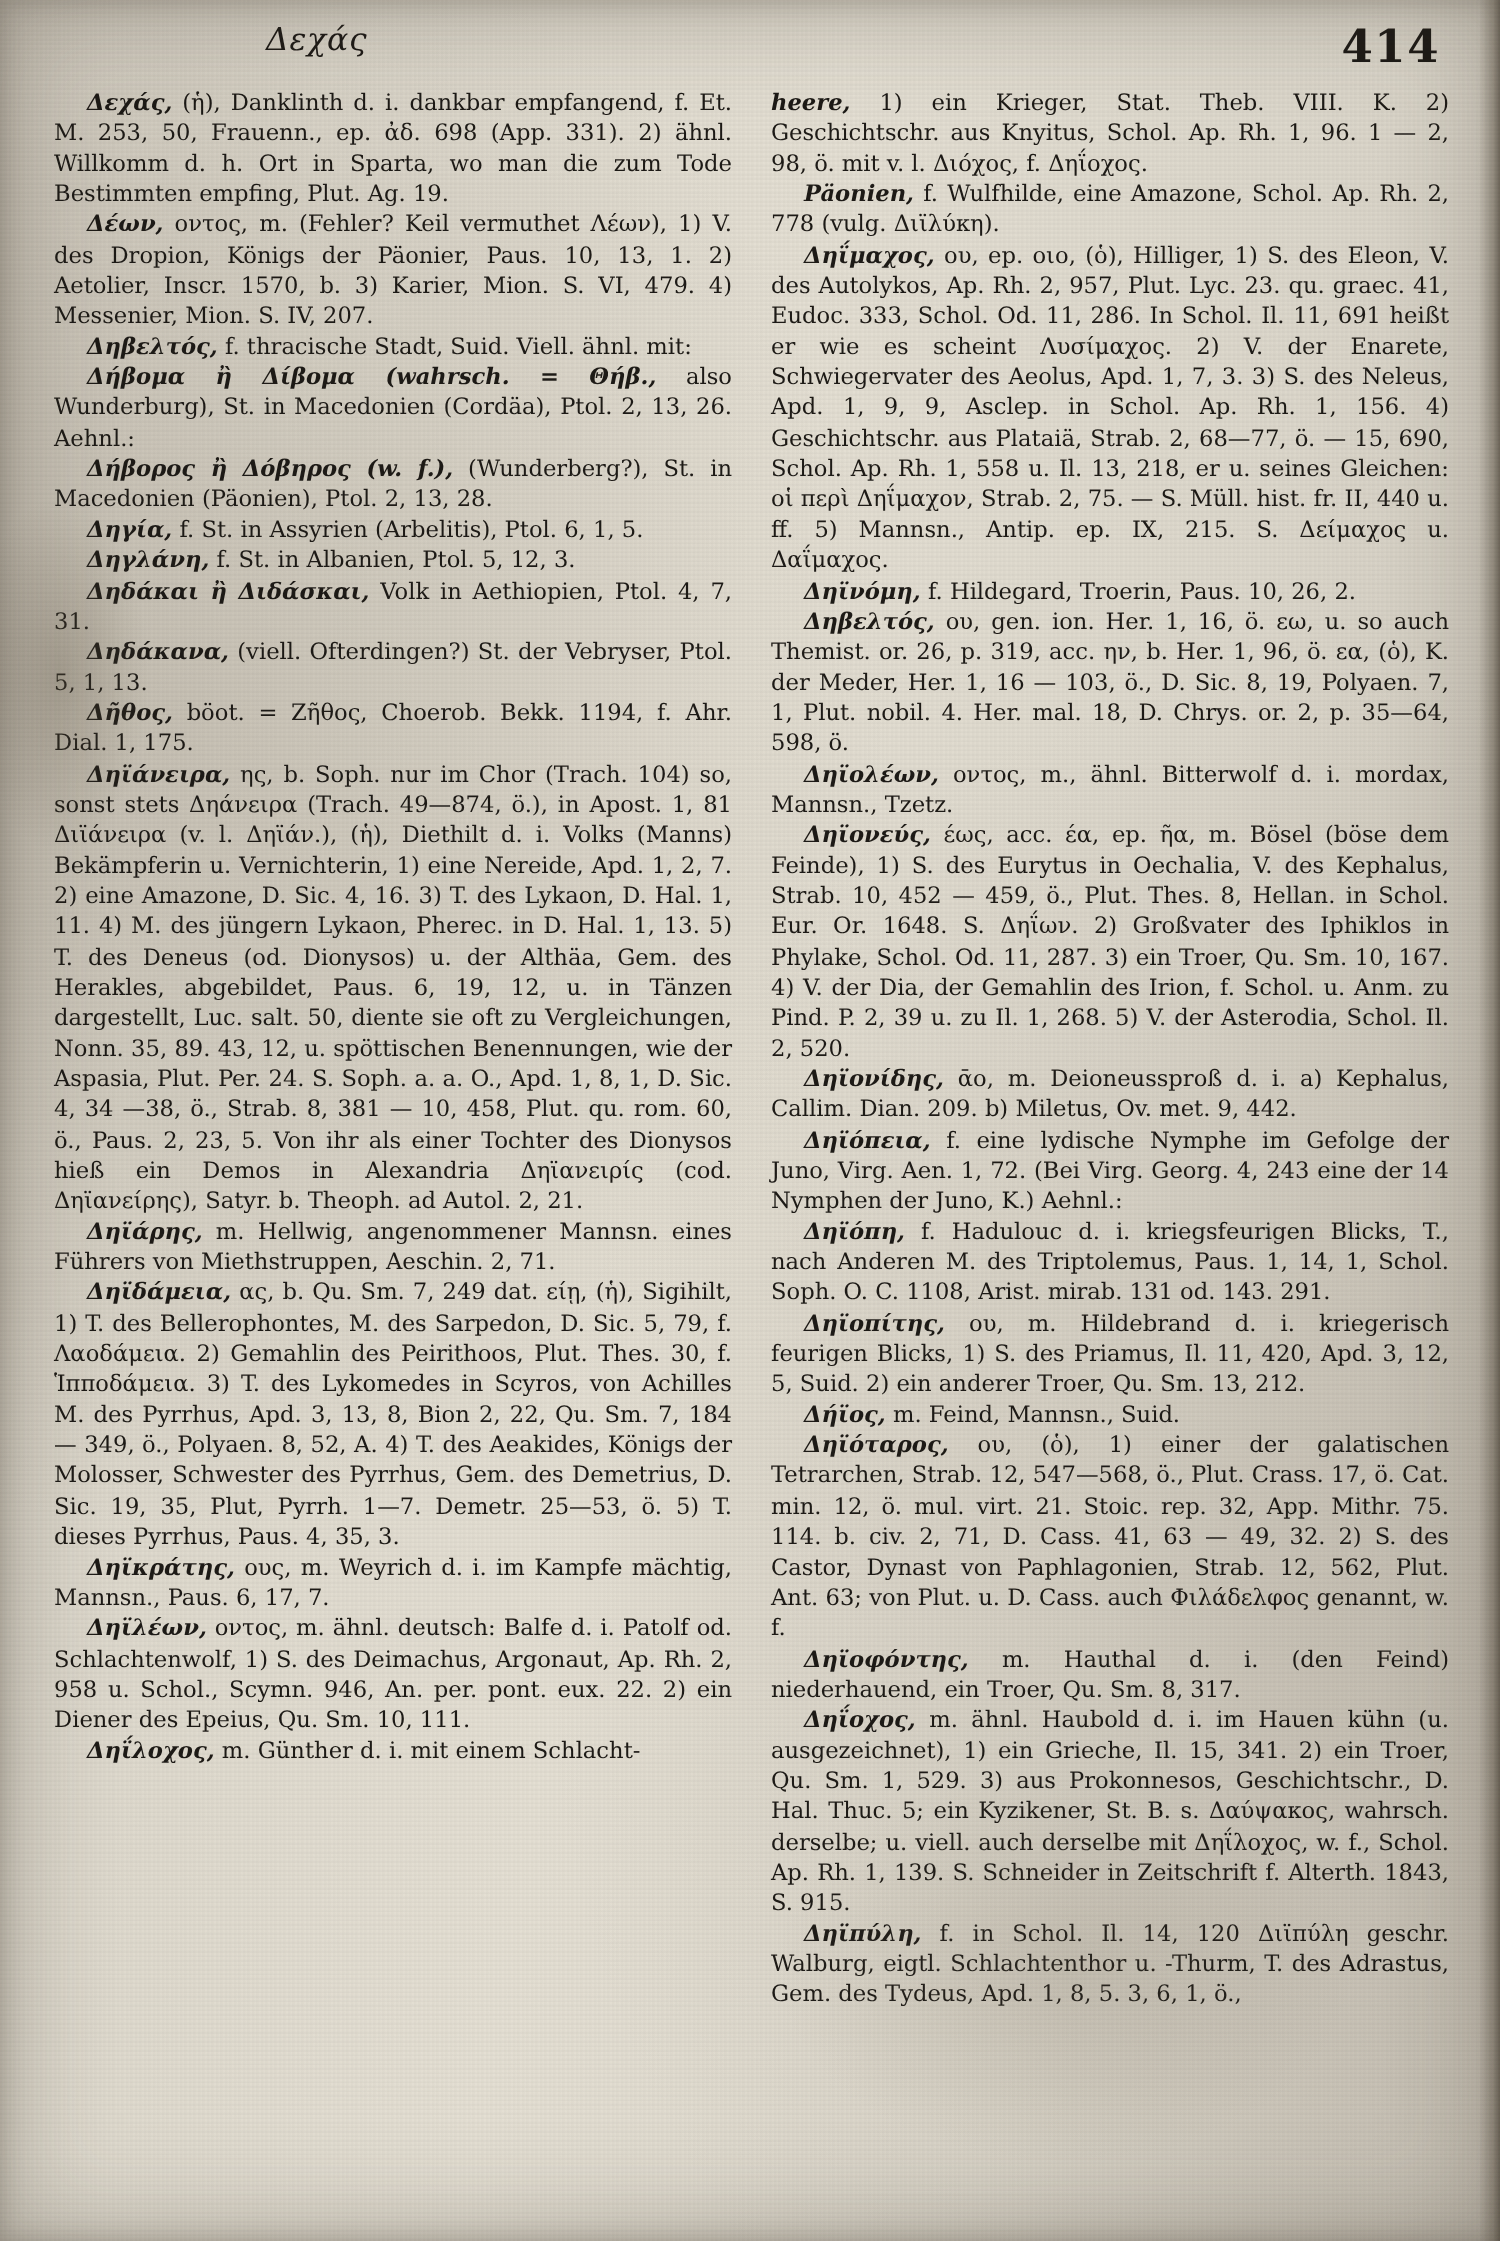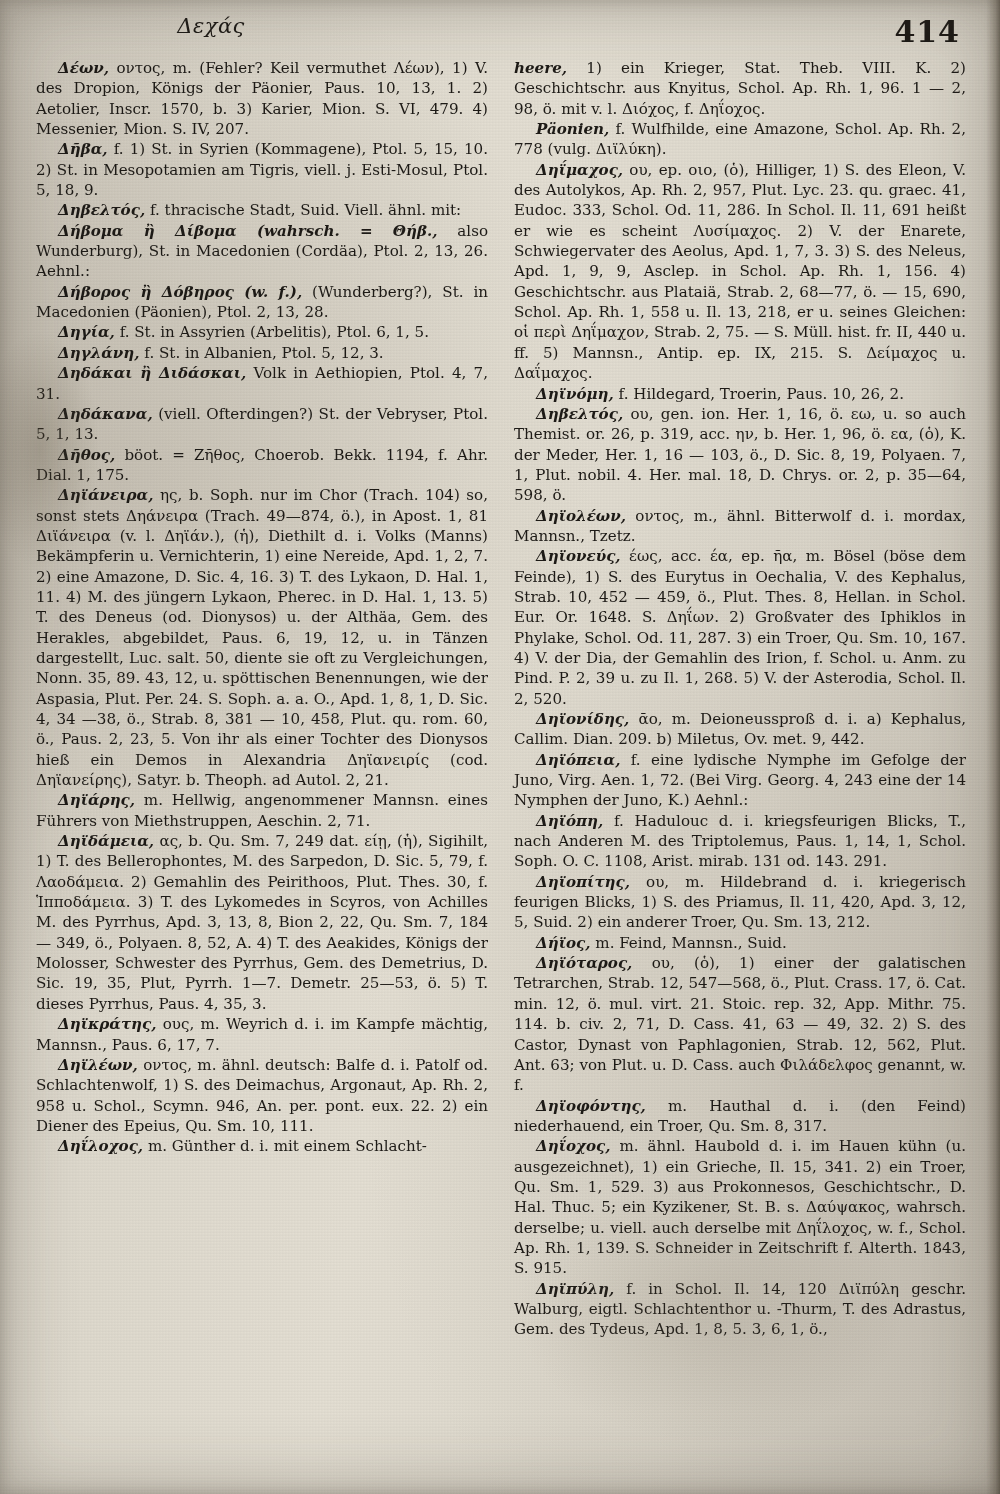--- a/index.html
+++ b/index.html
@@ -126,22 +126,22 @@
 <div class="page">
 
   <div class="header">
     <div class="hdr-left gk">Δεχάς</div>
     <div class="hdr-right">414</div>
   </div>
 
   <div class="columns">
 
     <div class="col">
+      <p class="entry"><span class="hw">Δεχάς,</span> (ἡ), Danklinth d. i. dankbar empfangend, f. Et. M. 253, 50, Frauenn., ep. ἀδ. 698 (App. 331). 2) ähnl. Willkomm d. h. Ort in Sparta, wo man die zum Tode Bestimmten empfing, Plut. Ag. 19.</p>
       <p class="entry"><span class="hw">Δέων,</span> οντος, m. (Fehler? Keil vermuthet Λέων), 1) V. des Dropion, Königs der Päonier, Paus. 10, 13, 1. 2) Aetolier, Inscr. 1570, b. 3) Karier, Mion. S. VI, 479. 4) Messenier, Mion. S. IV, 207.</p>
-      <p class="entry"><span class="hw">Δῆβα,</span> f. 1) St. in Syrien (Kommagene), Ptol. 5, 15, 10. 2) St. in Mesopotamien am Tigris, viell. j. Esti-Mosul, Ptol. 5, 18, 9.</p>
       <p class="entry"><span class="hw">Δηβελτός,</span> f. thracische Stadt, Suid. Viell. ähnl. mit:</p>
       <p class="entry"><span class="hw">Δήβομα ἢ Δίβομα (wahrsch. = Θήβ.,</span> also Wunderburg), St. in Macedonien (Cordäa), Ptol. 2, 13, 26. Aehnl.:</p>
       <p class="entry"><span class="hw">Δήβορος ἢ Δόβηρος (w. f.),</span> (Wunderberg?), St. in Macedonien (Päonien), Ptol. 2, 13, 28.</p>
       <p class="entry"><span class="hw">Δηγία,</span> f. St. in Assyrien (Arbelitis), Ptol. 6, 1, 5.</p>
       <p class="entry"><span class="hw">Δηγλάνη,</span> f. St. in Albanien, Ptol. 5, 12, 3.</p>
       <p class="entry"><span class="hw">Δηδάκαι ἢ Διδάσκαι,</span> Volk in Aethiopien, Ptol. 4, 7, 31.</p>
       <p class="entry"><span class="hw">Δηδάκανα,</span> (viell. Ofterdingen?) St. der Vebryser, Ptol. 5, 1, 13.</p>
       <p class="entry"><span class="hw">Δῆθος,</span> böot. = Ζῆθος, Choerob. Bekk. 1194, f. Ahr. Dial. 1, 175.</p>
       <p class="entry"><span class="hw">Δηϊάνειρα,</span> ης, b. Soph. nur im Chor (Trach. 104) so, sonst stets Δηάνειρα (Trach. 49—874, ö.), in Apost. 1, 81 Διϊάνειρα (v. l. Δηϊάν.), (ἡ), Diethilt d. i. Volks (Manns) Bekämpferin u. Vernichterin, 1) eine Nereide, Apd. 1, 2, 7. 2) eine Amazone, D. Sic. 4, 16. 3) T. des Lykaon, D. Hal. 1, 11. 4) M. des jüngern Lykaon, Pherec. in D. Hal. 1, 13. 5) T. des Deneus (od. Dionysos) u. der Althäa, Gem. des Herakles, abgebildet, Paus. 6, 19, 12, u. in Tänzen dargestellt, Luc. salt. 50, diente sie oft zu Vergleichungen, Nonn. 35, 89. 43, 12, u. spöttischen Benennungen, wie der Aspasia, Plut. Per. 24. S. Soph. a. a. O., Apd. 1, 8, 1, D. Sic. 4, 34 —38, ö., Strab. 8, 381 — 10, 458, Plut. qu. rom. 60, ö., Paus. 2, 23, 5. Von ihr als einer Tochter des Dionysos hieß ein Demos in Alexandria Δηϊανειρίς (cod. Δηϊανείρης), Satyr. b. Theoph. ad Autol. 2, 21.</p>
       <p class="entry"><span class="hw">Δηϊάρης,</span> m. Hellwig, angenommener Mannsn. eines Führers von Miethstruppen, Aeschin. 2, 71.</p>

